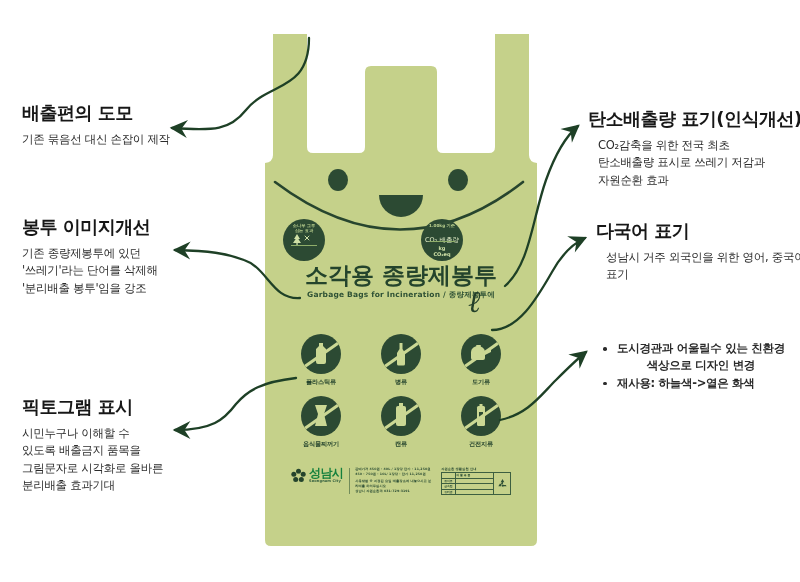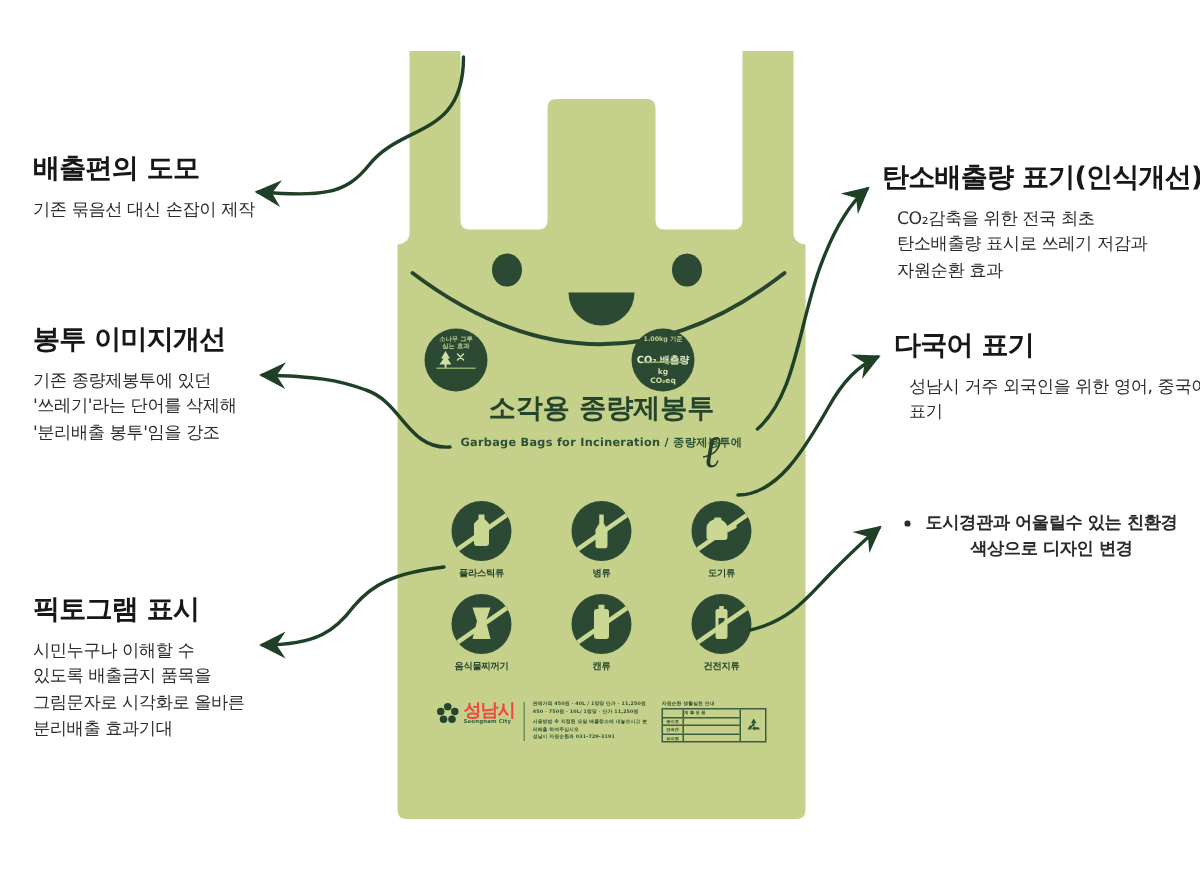--- a/index.html
+++ b/index.html
@@ -105,21 +105,21 @@
 
   .bagtext {
     position: absolute;
     text-align: center;
     color: #24442c;
     font-weight: bold;
   }
   #bag-main-title {
     left: 0; right: 0;
     top: 248px;
-    font-size: 18px;
+    font-size: 23px;
     letter-spacing: 0px;
   }
   #bag-sub-title {
     left: 0; right: 0;
     top: 278px;
     font-size: 7.5px;
     letter-spacing: 0.2px;
     color: #2e5135;
   }
 
@@ -153,21 +153,21 @@
     font-weight: bold;
     line-height: 1.2;
     color: #cfe0a6;
   }
   .badge .b-mid {
     position: absolute;
     left: 0; right: 0;
     top: 17px;
     text-align: center;
     font-size: 6.5px;
-    font-weight: bold;
+    font-weight: normal;
     color: #e3eec9;
   }
   .badge .b-rule {
     position: absolute;
     left: 8px; right: 8px;
     top: 22px;
     height: 1px;
     background: #8fae6a;
   }
 
@@ -247,21 +247,21 @@
     flex: 0 0 auto;
   }
   #city-logo .mark {
     width: 15px;
     height: 15px;
     color: #24442c;
   }
   #city-logo .names .kr {
     font-size: 12px;
     font-weight: bold;
-    color: #ef4444;
+    color: #15803d;
     line-height: 1;
     letter-spacing: -0.6px;
   }
   #city-logo .names .en {
     font-size: 3.6px;
     font-weight: bold;
     color: #35603f;
     line-height: 1.2;
     letter-spacing: 0.1px;
   }
@@ -600,16 +600,19 @@
       <div>표기</div>
     </div>
   </div>
 
   <div class="ann ann-right" id="ann-color">
     <ul class="bullets">
       <li>
         <span>도시경관과 어울릴수 있는 친환경</span>
         <span class="sub">색상으로 디자인 변경</span>
       </li>
+      <li>
+        <span>재사용: 하늘색-&gt;옅은 화색</span>
+      </li>
     </ul>
   </div>
 
 </div>
 
 </body></html>

